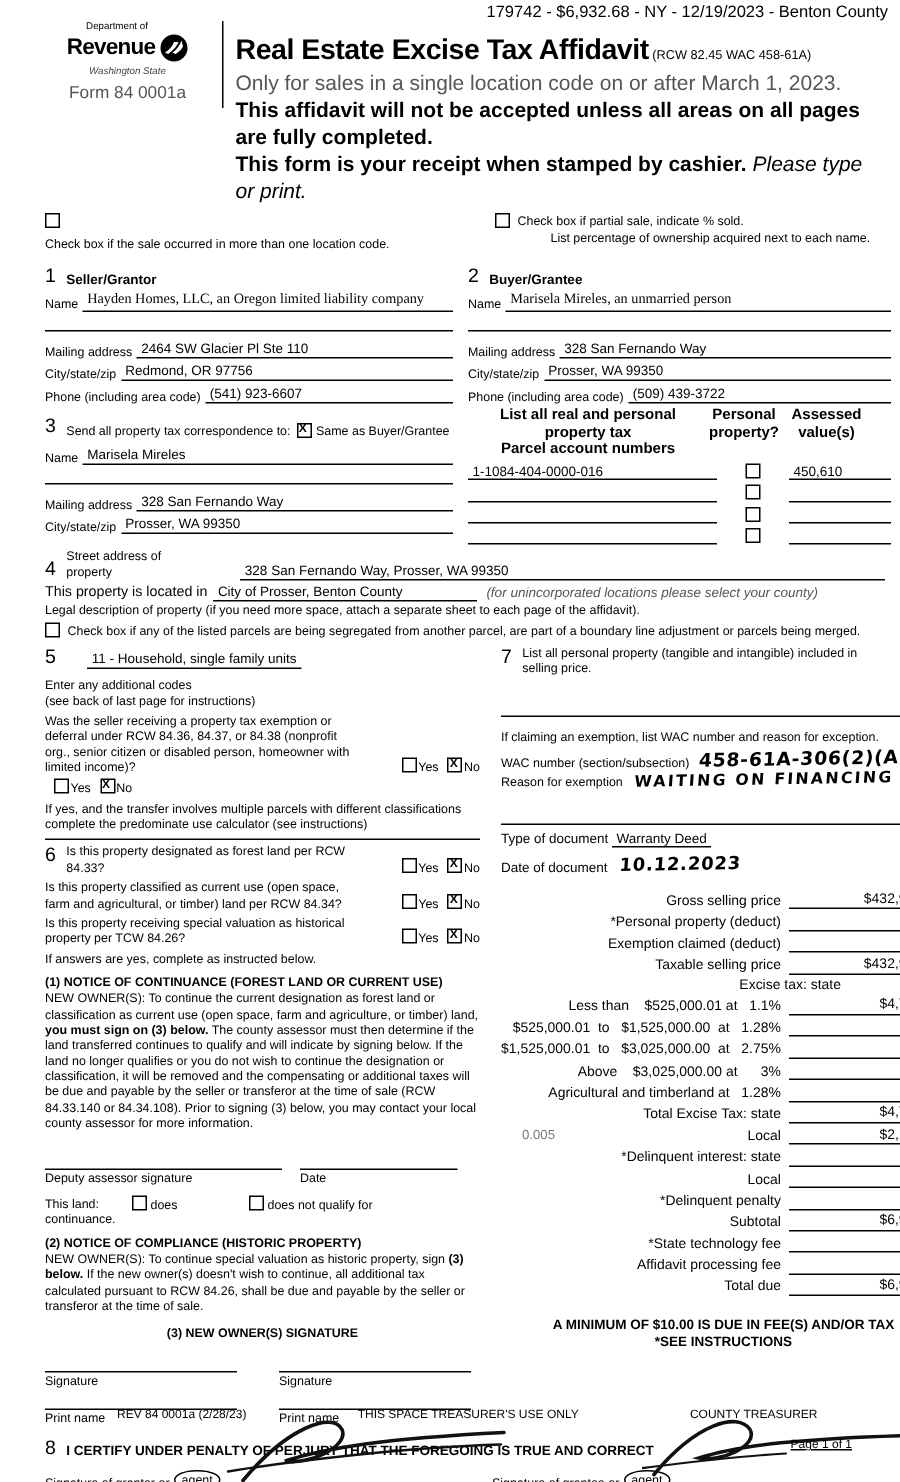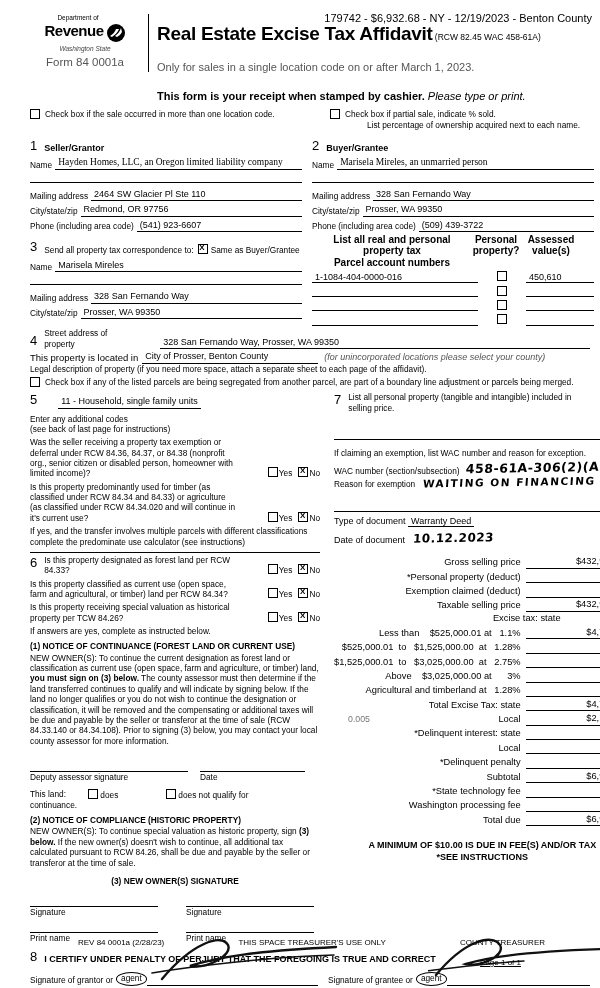--- a/index.html
+++ b/index.html
@@ -9,32 +9,32 @@
   .ul{border-bottom:1px solid #000;}
   .fill{font-family:"Liberation Sans",sans-serif;font-size:9px;padding:0 3px;}
   .fill-serif{font-family:"Liberation Serif",serif;font-size:9.5px;padding:0 3px;}
   .cb{display:inline-block;width:8px;height:8px;border:1px solid #000;position:relative;
       vertical-align:-1px;background:#fff;flex:none;}
   .cb.checked::after{content:"X";position:absolute;left:0.5px;top:-1px;font-size:8px;font-weight:700;line-height:1;}
   .secnum{font-size:13px;margin-right:7px;font-weight:400;}
   .b{font-weight:700;}
   .i{font-style:italic;}
   .gray{color:#555;}
-  .meta{position:absolute;top:12px;right:8px;font-size:11px;}
+  .meta{position:absolute;top:2px;right:8px;font-size:11px;}
   .header{display:flex;margin-top:12px;}
   .logo{width:110px;text-align:center;flex:none;}
   .logo .dept{font-size:6.5px;margin-left:-14px;}
   .logo .rev{font-size:15px;font-weight:700;letter-spacing:-0.5px;display:inline-block;}
   .logo .sub{font-size:6.5px;font-style:italic;color:#444;}
   .logo .formno{font-size:11.5px;color:#555;margin-top:2px;}
   .hdiv{border-left:1px solid #000;margin:0 8px;height:58px;flex:none;}
   .titleblk{flex:1;padding-top:8px;}
   .title{font-size:19px;font-weight:700;letter-spacing:-0.3px;display:inline;}
   .titleref{font-size:8.5px;}
-  .hnote{font-size:11px;margin-top:15px;}
+  .hnote{font-size:14px;margin-top:1px;}
   .checksrow{display:flex;margin-top:6px;}
   .checksrow .citem{display:flex;gap:5px;}
   .cols{display:flex;}
   .col-l{width:272px;flex:none;}
   .col-r{flex:1;padding-left:10px;}
   .sechead{display:flex;align-items:flex-end;margin-top:4px;}
   .sechead .hname{font-weight:700;font-size:9px;}
   .fline{display:flex;align-items:flex-end;margin-top:3px;}
   .fline .lbl{white-space:nowrap;padding-right:3px;}
   .fline .val{flex:1;}
@@ -57,21 +57,21 @@
   .frow .famount{width:102px;border-bottom:1px solid #000;text-align:right;font-size:9.3px;padding-right:3px;flex:none;}
   .frow .fpre{position:absolute;left:14px;bottom:1px;color:#777;font-size:8.8px;}
   .hand{font-family:"DejaVu Sans",sans-serif;font-weight:700;display:inline-block;transform:skewX(-5deg) rotate(-1deg);letter-spacing:0.5px;}
   .sigsvg{position:absolute;pointer-events:none;}
   .circled{border:1px solid #000;border-radius:50%;padding:0 4px 1px 4px;display:inline-block;}
   .sigpair{display:flex;gap:28px;margin-top:10px;}
   .sigcell{width:128px;}
   .sigcell .ul{height:10px;}
   .footer{position:absolute;left:0;right:0;bottom:20px;font-size:8px;}
   .footer .frowf{display:flex;justify-content:space-between;padding:0 55px 0 78px;}
-  .footer .pg{text-align:right;padding-right:79px;margin-top:10px;text-decoration:underline;}
+  .footer .pg{text-align:right;padding-right:32px;margin-top:10px;text-decoration:underline;}
   .legalbox{border:1px solid #000;padding:2px 4px 3px 4px;font-size:9px;margin-top:2px;}
 </style>
 </head>
 <body>
 
 <div class="page">
 
   <div class="meta">179742 - $6,932.68 - NY - 12/19/2023 - Benton County</div>
 
   <div class="header">
@@ -87,26 +87,27 @@
       <div class="sub">Washington State</div>
       <div class="formno">Form 84 0001a</div>
     </div>
     <div class="hdiv"></div>
     <div class="titleblk">
       <div>
         <span class="title">Real Estate Excise Tax Affidavit</span>
         <span class="titleref">(RCW 82.45 WAC 458-61A)</span>
       </div>
       <div class="hnote gray">Only for sales in a single location code on or after March 1, 2023.</div>
+      <div class="hnote b">This affidavit will not be accepted unless all areas on all pages are fully completed.</div>
       <div class="hnote"><span class="b">This form is your receipt when stamped by cashier.</span> <span class="i">Please type or print.</span></div>
     </div>
   </div>
 
   <div class="checksrow">
-    <div class="citem" style="width:300px;">
+    <div class="citem" style="width:300px;flex-direction:column;">
       <span class="cb"></span>
       <span>Check box if the sale occurred in more than one location code.</span>
     </div>
     <div class="citem" style="flex:1;">
       <span class="cb"></span>
       <span>
         <span>Check box if partial sale, indicate % sold.</span><br>
         <span style="padding-left:22px;">List percentage of ownership acquired next to each name.</span>
       </span>
     </div>
@@ -246,21 +247,20 @@
         <span class="secnum">5</span>
         <span class="ul fill" style="margin-left:14px;">11 - Household, single family units</span>
       </div>
       <div style="margin-top:5px;">Enter any additional codes</div>
       <div>(see back of last page for instructions)</div>
       <div class="qrow">
         <span class="qtext">Was the seller receiving a property tax exemption or deferral under RCW 84.36, 84.37, or 84.38 (nonprofit org., senior citizen or disabled person, homeowner with limited income)?</span>
         <span class="yn"><span class="cb"></span><span>Yes</span><span class="cb checked"></span><span>No</span></span>
       </div>
       <div class="qrow">
-        <span class="qtext">Is this property predominantly used for timber (as classified under RCW 84.34 and 84.33) or agriculture (as classified under RCW 84.34.020 and will continue in it's current use?</span>
         <span class="yn"><span class="cb"></span><span>Yes</span><span class="cb checked"></span><span>No</span></span>
       </div>
       <div class="para">If yes, and the transfer involves multiple parcels with different classifications complete the predominate use calculator (see instructions)</div>
       <div class="ldiv"></div>
       <div class="qrow" style="margin-top:2px;">
         <span class="qtext" style="display:flex;">
             <span class="secnum">6</span>
             <span>Is this property designated as forest land per RCW 84.33?</span>
           </span>
         <span class="yn"><span class="cb"></span><span>Yes</span><span class="cb checked"></span><span>No</span></span>
@@ -419,21 +419,21 @@
             <span class="flabel">Subtotal</span>
             <span class="famount">$6,927.68</span>
           </div>
             <div class="frow">
             <span class="fpre"></span>
             <span class="flabel">*State technology fee</span>
             <span class="famount">$5.00</span>
           </div>
             <div class="frow">
             <span class="fpre"></span>
-            <span class="flabel">Washington processing fee</span>
+            <span class="flabel">Affidavit processing fee</span>
             <span class="famount">$0.00</span>
           </div>
             <div class="frow">
             <span class="fpre"></span>
             <span class="flabel">Total due</span>
             <span class="famount">$6,932.68</span>
           </div>
           </div>
       </div>
       <div class="b" style="text-align:center;font-size:9px;margin-top:14px;">A MINIMUM OF $10.00 IS DUE IN FEE(S) AND/OR TAX</div>

